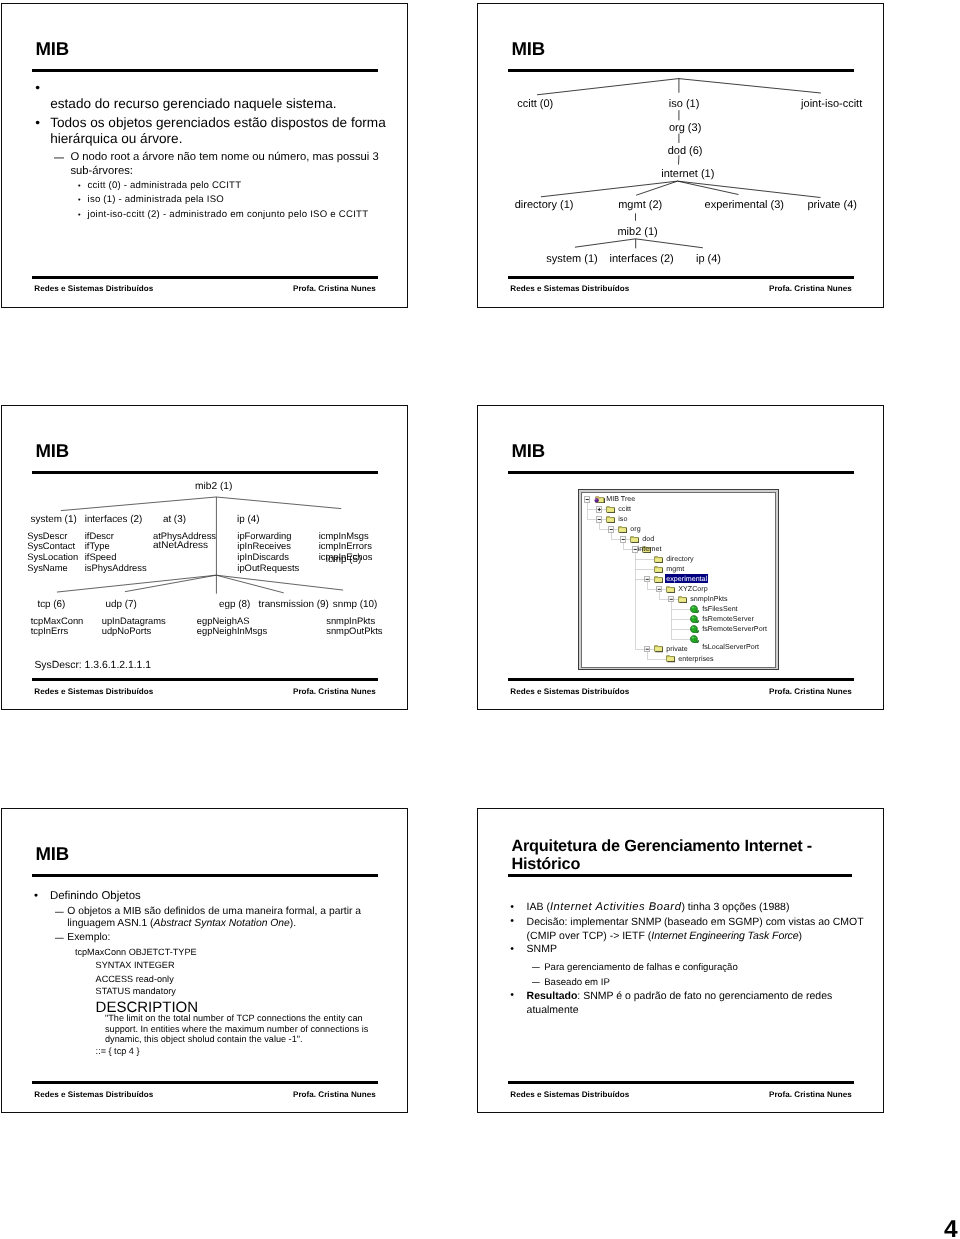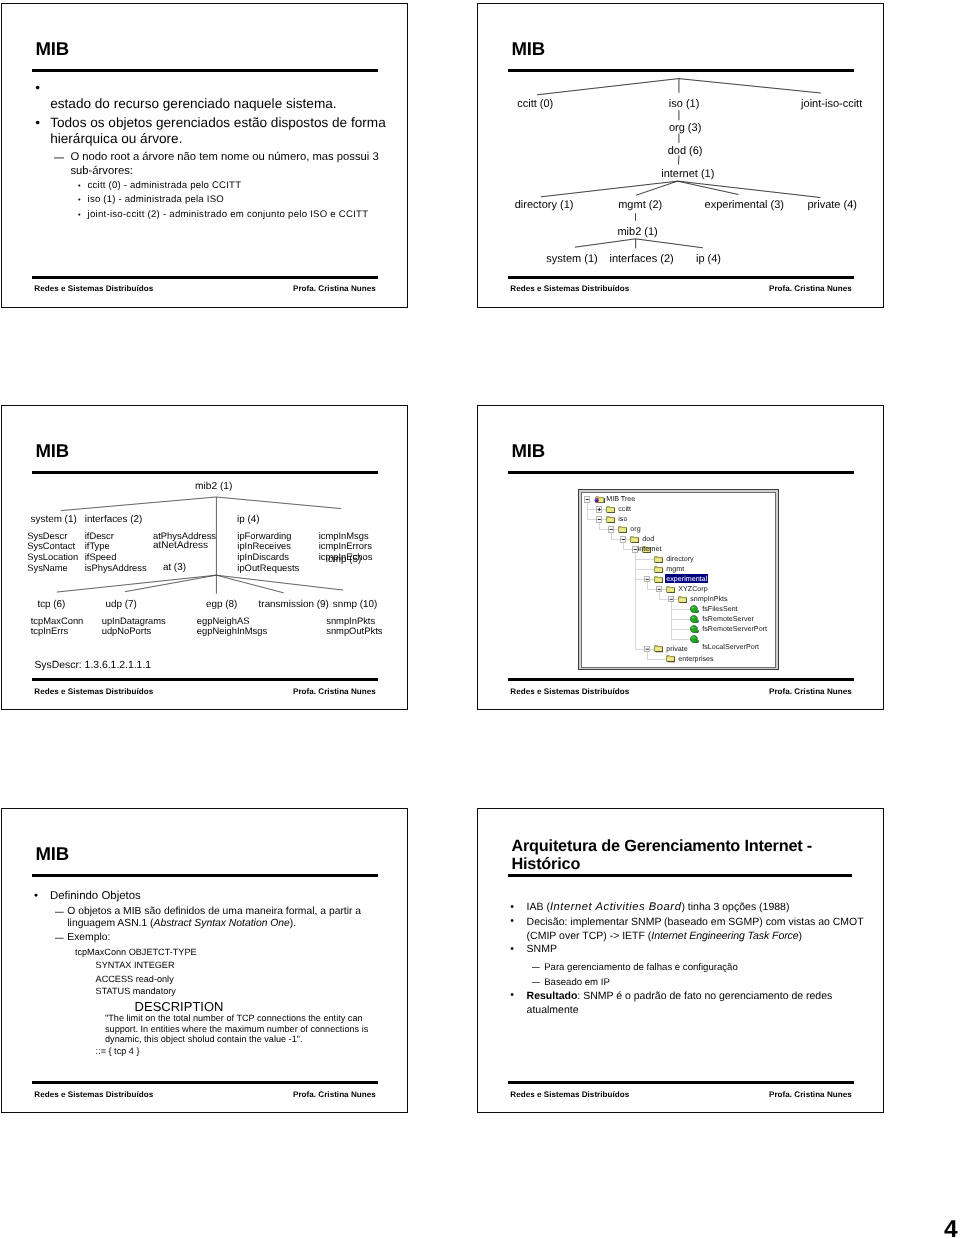--- a/index.html
+++ b/index.html
@@ -140,41 +140,41 @@
       <div class="itm" style="left: 28.6px; top: 108px; font-size: 9.9px;">system (1)</div>
       <div class="itm" style="left: 25.2px; top: 123.6px; font-size: 9.4px;">SysDescr</div>
       <div class="itm" style="left: 25.2px; top: 134.45px; font-size: 9.4px;">SysContact</div>
       <div class="itm" style="left: 25.2px; top: 145.3px; font-size: 9.4px;">SysLocation</div>
       <div class="itm" style="left: 25.2px; top: 156.15px; font-size: 9.4px;">SysName</div>
       <div class="itm" style="left: 82.7px; top: 108px; font-size: 9.9px;">interfaces (2)</div>
       <div class="itm" style="left: 82.7px; top: 123.6px; font-size: 9.4px;">ifDescr</div>
       <div class="itm" style="left: 82.7px; top: 134.45px; font-size: 9.4px;">ifType</div>
       <div class="itm" style="left: 82.7px; top: 145.3px; font-size: 9.4px;">ifSpeed</div>
       <div class="itm" style="left: 82.7px; top: 156.15px; font-size: 9.4px;">isPhysAddress</div>
-      <div class="itm" style="left: 160.9px; top: 108px; font-size: 9.9px; margin-top: 48px;">at (3)</div>
+      <div class="itm" style="left: 160.9px; top: 108px; font-size: 9.9px;">at (3)</div>
       <div class="itm" style="left: 151px; top: 123.6px; font-size: 9.4px;">atPhysAddress</div>
       <div class="itm" style="left: 151px; top: 134.45px; font-size: 10px;">atNetAdress</div>
       <div class="itm" style="left: 235px; top: 108px; font-size: 9.9px;">ip (4)</div>
       <div class="itm" style="left: 235.3px; top: 123.6px; font-size: 9.4px;">ipForwarding</div>
       <div class="itm" style="left: 235.3px; top: 134.45px; font-size: 9.4px;">ipInReceives</div>
       <div class="itm" style="left: 235.3px; top: 145.3px; font-size: 9.4px;">ipInDiscards</div>
       <div class="itm" style="left: 235.3px; top: 156.15px; font-size: 9.4px;">ipOutRequests</div>
       <div class="itm" style="left: 323.7px; top: 108px; font-size: 9.9px; margin-top: 40px;">icmp (5)</div>
       <div class="itm" style="left: 316.7px; top: 123.6px; font-size: 9.4px;">icmpInMsgs</div>
       <div class="itm" style="left: 316.7px; top: 134.45px; font-size: 9.4px;">icmpInErrors</div>
       <div class="itm" style="left: 316.7px; top: 145.3px; font-size: 9.4px;">icmpInEchos</div>
     </div>
   <div id="s3-bot">
       <div class="itm" style="left: 35.4px; top: 193.3px; font-size: 9.9px;">tcp (6)</div>
       <div class="itm" style="left: 28.7px; top: 208.5px; font-size: 9.4px;">tcpMaxConn</div>
       <div class="itm" style="left: 28.7px; top: 219.3px; font-size: 9.4px;">tcpInErrs</div>
       <div class="itm" style="left: 103.5px; top: 193.3px; font-size: 9.9px;">udp (7)</div>
       <div class="itm" style="left: 99.7px; top: 208.5px; font-size: 9.4px;">upInDatagrams</div>
       <div class="itm" style="left: 99.7px; top: 219.3px; font-size: 9.4px;">udpNoPorts</div>
-      <div class="itm" style="left: 204px; top: 193.3px; font-size: 9.9px;">egp (8)</div>
+      <div class="itm" style="left: 217px; top: 193.3px; font-size: 9.9px;">egp (8)</div>
       <div class="itm" style="left: 194.8px; top: 208.5px; font-size: 9.4px;">egpNeighAS</div>
       <div class="itm" style="left: 194.8px; top: 219.3px; font-size: 9.4px;">egpNeighInMsgs</div>
       <div class="itm" style="left: 256.6px; top: 193.3px; font-size: 9.9px;">transmission (9)</div>
       <div class="itm" style="left: 330.8px; top: 193.3px; font-size: 9.9px;">snmp (10)</div>
       <div class="itm" style="left: 324.2px; top: 208.5px; font-size: 9.4px;">snmpInPkts</div>
       <div class="itm" style="left: 324.2px; top: 219.3px; font-size: 9.4px;">snmpOutPkts</div>
     </div>
 
   <div class="tx" style="left:32.4px;top:254.2px;font-size:10.4px;">SysDescr: 1.3.6.1.2.1.1.1</div>
 
@@ -383,21 +383,21 @@
   <div class="tx" style="left:65.3px;top:96.8px;font-size:10.35px;line-height:12.2px;"><span>O objetos a MIB são definidos de uma maneira formal, a partir a</span><br><span>linguagem ASN.1 (</span><i>Abstract Syntax Notation One</i><span>).</span></div>
 
   <div class="bul" style="left:52.5px;top:122.8px;font-size:11px;transform:scaleX(1.42);transform-origin:left center;">–</div>
   <div class="tx" style="left:65.3px;top:122.8px;font-size:10.35px;"><span>Exemplo:</span></div>
 
   <div id="s5-code">
       <div class="tx" style="left: 72.9px; top: 138px; font-size: 9.15px;">tcpMaxConn OBJETCT-TYPE</div>
       <div class="tx" style="left: 93.6px; top: 151.1px; font-size: 9.15px;">SYNTAX INTEGER</div>
       <div class="tx" style="left: 93.6px; top: 164.5px; font-size: 9.15px;">ACCESS read-only</div>
       <div class="tx" style="left: 93.6px; top: 177.2px; font-size: 9.15px;">STATUS mandatory</div>
-      <div class="tx" style="left: 93.6px; top: 190.2px; font-size: 13px; margin-left: 39px;">DESCRIPTION</div>
+      <div class="tx" style="left: 93.6px; top: 190.2px; font-size: 15px;">DESCRIPTION</div>
       <div class="tx" style="left: 103px; top: 203.7px; font-size: 9.15px;">"The limit on the total number of TCP connections the entity can</div>
       <div class="tx" style="left: 103px; top: 214.6px; font-size: 9.15px;">support. In entities where the maximum number of connections is</div>
       <div class="tx" style="left: 103px; top: 225.4px; font-size: 9.15px;">dynamic, this object sholud contain the value -1".</div>
       <div class="tx" style="left: 93.6px; top: 236.8px; font-size: 9.15px;">::= { tcp 4 }</div>
     </div>
 
   <div class="frule"></div>
   <div class="foot-l">Redes e Sistemas Distribuídos</div>
   <div class="foot-r">Profa. Cristina Nunes</div>
 </div>

